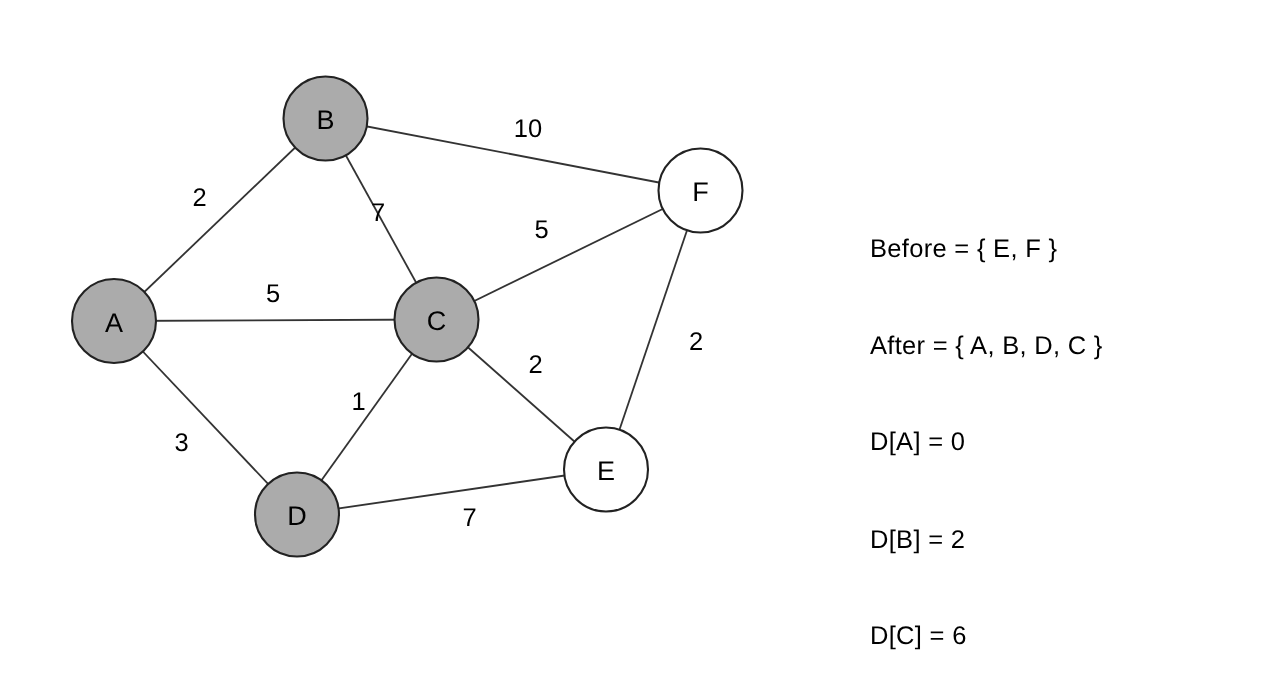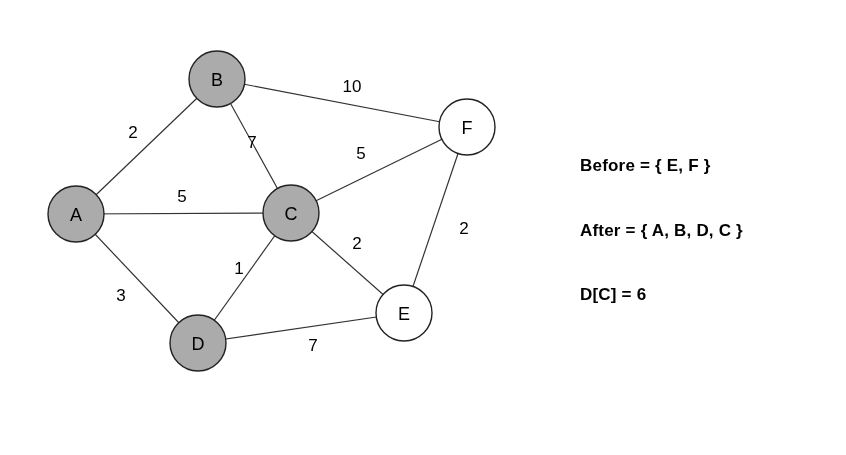--- a/index.html
+++ b/index.html
@@ -23,21 +23,21 @@
   .info-panel {
     position: absolute;
     left: 580px;
     top: 112px;
     font-size: 17px;
     line-height: 21.5px;
     color: #000000;
     white-space: pre;
     letter-spacing: 0.2px;
   }
-  .info-line { height: 21.5px; font-weight: bold; }
+  .info-line { height: 21.5px; }
 </style>
 </head>
 <body>
 
 <div class="canvas">
 
   <svg id="graph-svg" width="560" height="455" viewBox="0 0 560 455">
       <line x1="76" y1="214" x2="217" y2="79" stroke="#333333" stroke-width="1.2"></line>
       <line x1="217" y1="79" x2="291" y2="213" stroke="#333333" stroke-width="1.2"></line>
       <line x1="217" y1="79" x2="467" y2="127" stroke="#333333" stroke-width="1.2"></line>
@@ -68,19 +68,21 @@
       <text x="198" y="344" fill="#000000" font-size="18" text-anchor="middle" dominant-baseline="central" font-family="&quot;Liberation Sans&quot;,&quot;DejaVu Sans&quot;,sans-serif">D</text>
       <circle cx="404" cy="313" r="28" fill="#ffffff" stroke="#222222" stroke-width="1.4"></circle>
       <text x="404" y="314" fill="#000000" font-size="18" text-anchor="middle" dominant-baseline="central" font-family="&quot;Liberation Sans&quot;,&quot;DejaVu Sans&quot;,sans-serif">E</text>
       <circle cx="467" cy="127" r="28" fill="#ffffff" stroke="#222222" stroke-width="1.4"></circle>
       <text x="467" y="128" fill="#000000" font-size="18" text-anchor="middle" dominant-baseline="central" font-family="&quot;Liberation Sans&quot;,&quot;DejaVu Sans&quot;,sans-serif">F</text>
     </svg>
 
   <div class="info-panel">
     <div class="info-line">Before = { E, F }</div>
     <div class="info-line">After = { A, B, D, C }</div>
+    <div class="info-line">D[A] = 0</div>
+    <div class="info-line">D[B] = 2</div>
     <div class="info-line">D[C] = 6</div>
     
     
     
   </div>
 
 </div>
 
 </body></html>

